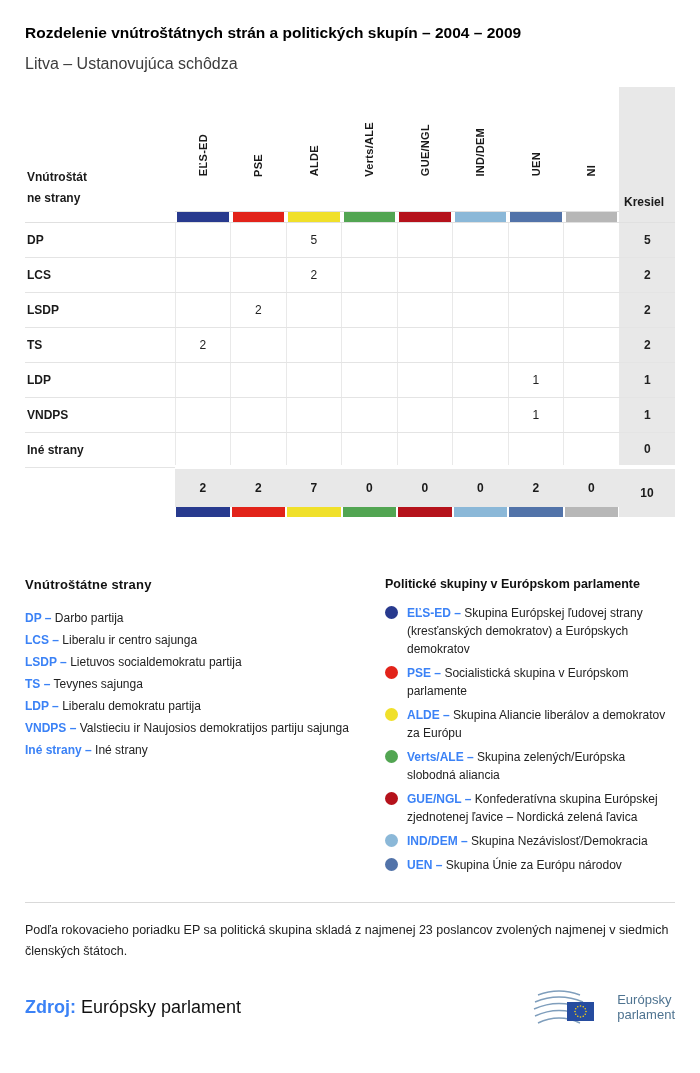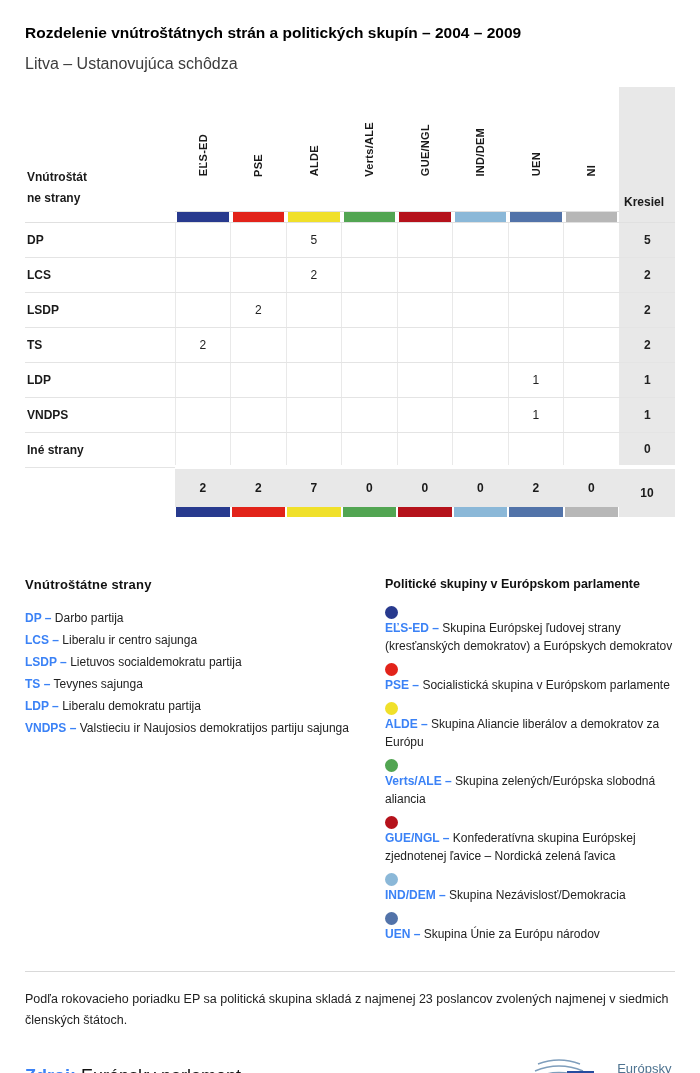--- a/index.html
+++ b/index.html
@@ -38,21 +38,21 @@
   tfoot tr.bars .bar { margin:0 1px; }
 
   .legends { display:flex; gap:18px; margin-top:60px; }
   .leg-left { flex:0 0 342px; }
   .leg-left h3 { font-size:13px; font-weight:700; margin-bottom:15px; letter-spacing:0.2px; color:#111; }
   .p-item { font-size:12px; line-height:22px; white-space:nowrap; color:#222; }
   .b { font-weight:700; color:#3b82f6; }
 
   .leg-right { flex:1; }
   .leg-right h3 { font-size:12.5px; font-weight:700; margin-bottom:13px; color:#111; }
-  .g-item { display:flex; align-items:flex-start; margin-bottom:6px; font-size:12px; line-height:18px; color:#222;flex-direction:column; }
+  .g-item { display:flex; align-items:flex-start; margin-bottom:6px; font-size:12px; line-height:18px; color:#222; }
   .dot { width:13px; height:13px; border-radius:50%; flex:0 0 13px; margin:2px 9px 0 0; }
 
   .rule { border:none; border-top:1px solid #d9d9d9; margin-top:22px; }
   .footnote { margin-top:17px; font-size:12.5px; line-height:21px; color:#222; max-width:650px; }
 
   .bottom { display:flex; justify-content:space-between; align-items:center; margin-top:24px; }
   .source { font-size:18px; color:#111; }
   .logo { display:flex; align-items:center; gap:20px; }
   .logo-text { font-size:13px; line-height:15px; color:#4e7390; }
 </style>
@@ -252,20 +252,21 @@
 
   <div class="legends">
     <div class="leg-left">
       <h3>Vnútroštátne strany</h3>
       <div class="p-item"><span class="b">DP –</span> <span>Darbo partija</span></div>
       <div class="p-item"><span class="b">LCS –</span> <span>Liberalu ir centro sajunga</span></div>
       <div class="p-item"><span class="b">LSDP –</span> <span>Lietuvos socialdemokratu partija</span></div>
       <div class="p-item"><span class="b">TS –</span> <span>Tevynes sajunga</span></div>
       <div class="p-item"><span class="b">LDP –</span> <span>Liberalu demokratu partija</span></div>
       <div class="p-item"><span class="b">VNDPS –</span> <span>Valstieciu ir Naujosios demokratijos partiju sajunga</span></div>
+      <div class="p-item"><span class="b">Iné strany –</span> <span>Iné strany</span></div>
     </div>
     <div class="leg-right">
       <h3>Politické skupiny v Európskom parlamente</h3>
       <div class="g-item">
         <span class="dot" style="background-color: rgb(40, 58, 142);"></span>
         <span><span class="b">EĽS-ED –</span> <span>Skupina Európskej ľudovej strany (kresťanských demokratov) a Európskych demokratov</span></span>
       </div>
       <div class="g-item">
         <span class="dot" style="background-color: rgb(226, 35, 26);"></span>
         <span><span class="b">PSE –</span> <span>Socialistická skupina v Európskom parlamente</span></span>

